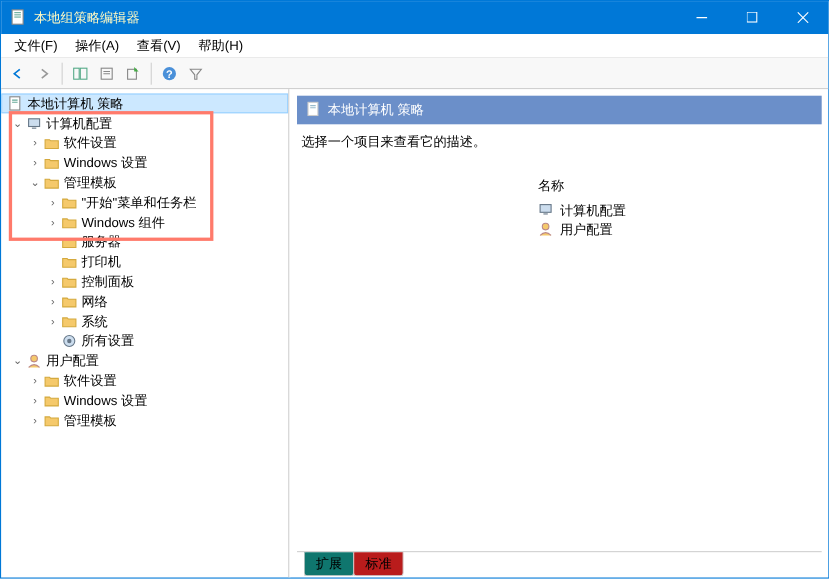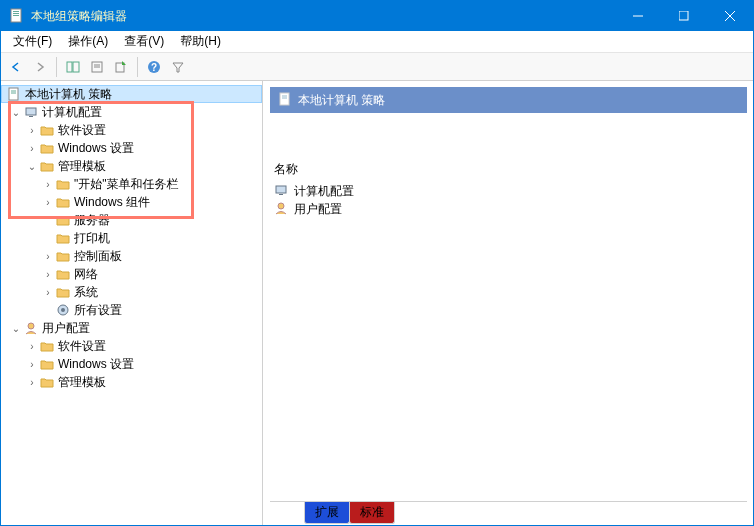--- a/index.html
+++ b/index.html
@@ -31,21 +31,21 @@
 .right-header { background: #6b8fc9; color: #fff; height: 26px; display: flex; align-items: center; padding-left: 8px; margin: 6px 6px 0 6px; }
 .right-header .icon { margin-right: 6px; }
 .right-body { flex: 1; display: flex; padding: 4px 6px 0 6px; overflow: hidden; }
 .desc-col { width: 215px; padding: 4px; }
 .list-col { flex: 1; padding: 4px; margin-top: 40px; }
 .list-header { font-size: 12px; margin-bottom: 4px; }
 .list-item { display: flex; align-items: center; height: 18px; cursor: pointer; }
 .list-item .icon { width: 16px; height: 16px; margin-right: 4px; }
 .tabs { height: 24px; display: flex; align-items: flex-start; padding-left: 6px; border-top: 1px solid #d0d0d0; margin: 0 6px; }
 .tab { padding: 2px 10px; border: 1px solid #d0d0d0; border-top: none; background: #b91c1c; cursor: pointer; font-size: 12px; margin-right: -1px; border-radius: 0 0 3px 3px; }
-.tab.active { background: #1d4ed8; margin-left: 28px; }
+.tab.active { background: #0f766e; }
 
 
 .folder-icon { fill: #f5c96b; stroke: #d4a93e; }
 </style>
 </head>
 <body>
 
 <div class="titlebar">
   <span class="icon">
     <svg width="16" height="16" viewBox="0 0 16 16">
@@ -308,20 +308,23 @@
   <div class="right-panel">
     <div class="right-header">
       <span class="icon"><svg width="14" height="14">
             <rect x="2" y="1" width="9" height="12" fill="#fff" stroke="#ccc"></rect>
             <line x1="4" y1="4" x2="9" y2="4" stroke="#9bc"></line>
             <line x1="4" y1="6" x2="9" y2="6" stroke="#9bc"></line>
           </svg></span>
       <span>本地计算机 策略</span>
     </div>
     <div class="right-body">
+      <div class="desc-col">
+        <div>选择一个项目来查看它的描述。</div>
+      </div>
       <div class="list-col">
         <div class="list-header">名称</div>
         <div class="list-item">
           <span class="icon"><svg width="14" height="14">
                 <rect x="2" y="3" width="10" height="7" fill="#cde" stroke="#678"></rect>
                 <rect x="5" y="11" width="4" height="1" fill="#678"></rect>
               </svg></span>
           <span>计算机配置</span>
         </div>
         <div class="list-item">

